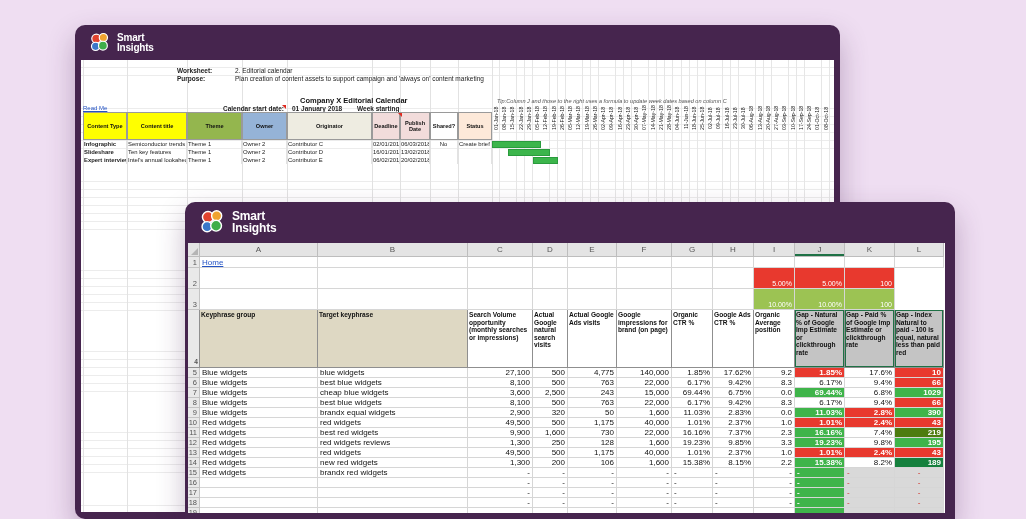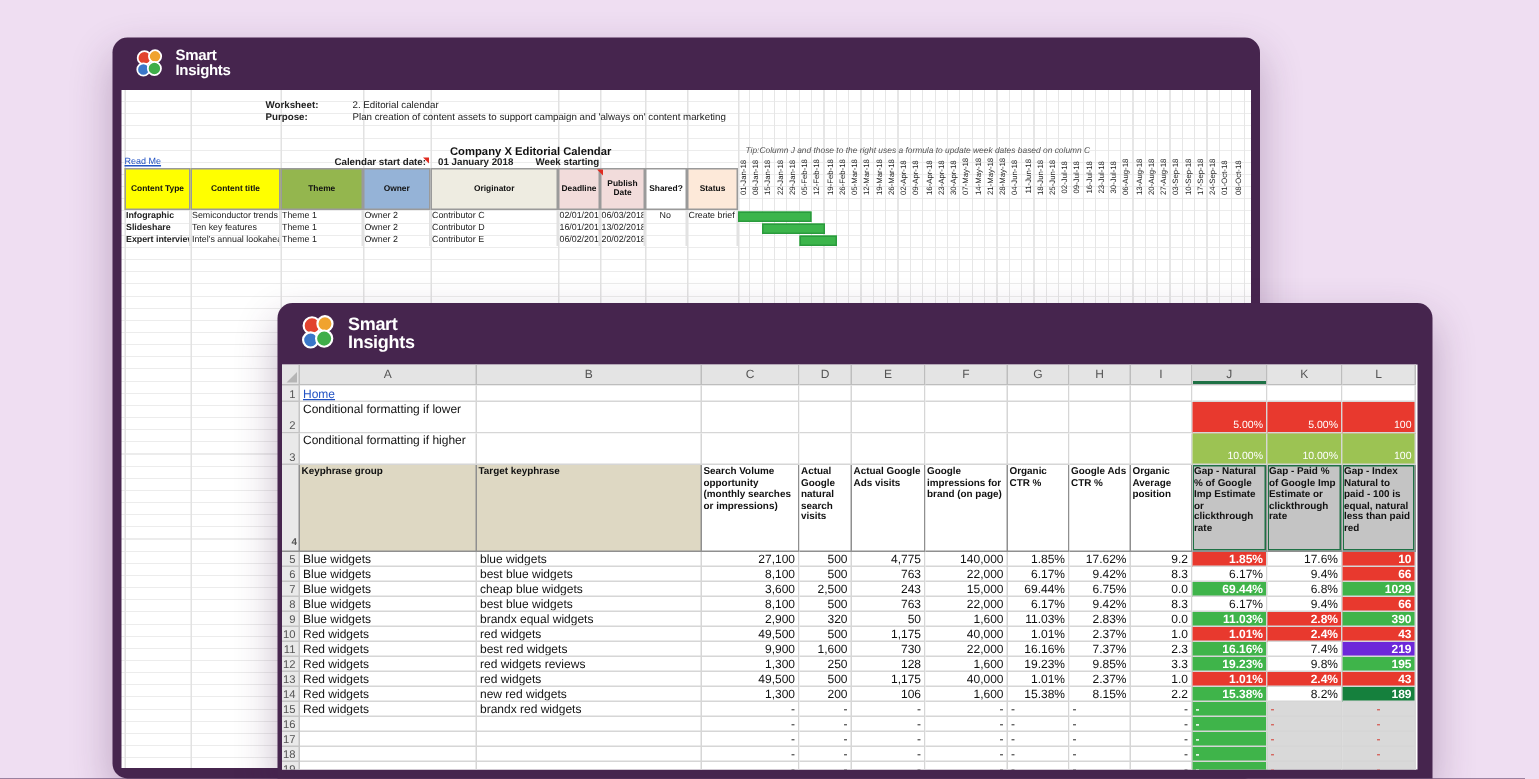--- a/index.html
+++ b/index.html
@@ -256,37 +256,35 @@
         <div class="fcell"></div>
       <div class="fcell"></div>
         <div class="fcell"></div>
       <div class="fcell"></div>
         <div class="fcell"></div>
       <div class="fcell"></div>
     </div>
 
     <div class="frow r23">
       <div class="fcell gut">2</div>
-      <div class="fcell txt" style="overflow:visible;white-space:normal;">Conditional formatting if lower</div>
       <div class="fcell"></div>
         <div class="fcell"></div>
       <div class="fcell"></div>
         <div class="fcell"></div>
       <div class="fcell"></div>
         <div class="fcell"></div>
       <div class="fcell"></div>
         <div class="fcell"></div>
       <div class="fcell cond" style="background:#e8392e;">5.00%</div>
       <div class="fcell cond" style="background:#e8392e;">5.00%</div>
       <div class="fcell cond" style="background:#e8392e;">100</div>
     </div>
 
     <div class="frow r23">
       <div class="fcell gut">3</div>
-      <div class="fcell txt" style="overflow:visible;white-space:normal;">Conditional formatting if higher</div>
       <div class="fcell"></div>
         <div class="fcell"></div>
       <div class="fcell"></div>
         <div class="fcell"></div>
       <div class="fcell"></div>
         <div class="fcell"></div>
       <div class="fcell"></div>
         <div class="fcell"></div>
       <div class="fcell cond" style="background:#9cc353;">10.00%</div>
       <div class="fcell cond" style="background:#9cc353;">10.00%</div>
@@ -406,21 +404,21 @@
           <div class="fcell al">best red widgets</div>
           <div class="fcell ar">9,900</div>
           <div class="fcell ar">1,600</div>
           <div class="fcell ar">730</div>
           <div class="fcell ar">22,000</div>
           <div class="fcell ar">16.16%</div>
           <div class="fcell ar">7.37%</div>
           <div class="fcell ar">2.3</div>
           <div class="fcell ar white-bold" style="background: rgb(63, 180, 74);">16.16%</div>
           <div class="fcell ar">7.4%</div>
-          <div class="fcell ar white-bold" style="background: #6d28d9;">219</div>
+          <div class="fcell ar white-bold" style="background: #4d7c0f;">219</div>
         </div>
         <div class="frow r-data">
           <div class="fcell gut">12</div>
           <div class="fcell al">Red widgets</div>
           <div class="fcell al">red widgets reviews</div>
           <div class="fcell ar">1,300</div>
           <div class="fcell ar">250</div>
           <div class="fcell ar">128</div>
           <div class="fcell ar">1,600</div>
           <div class="fcell ar">19.23%</div>

